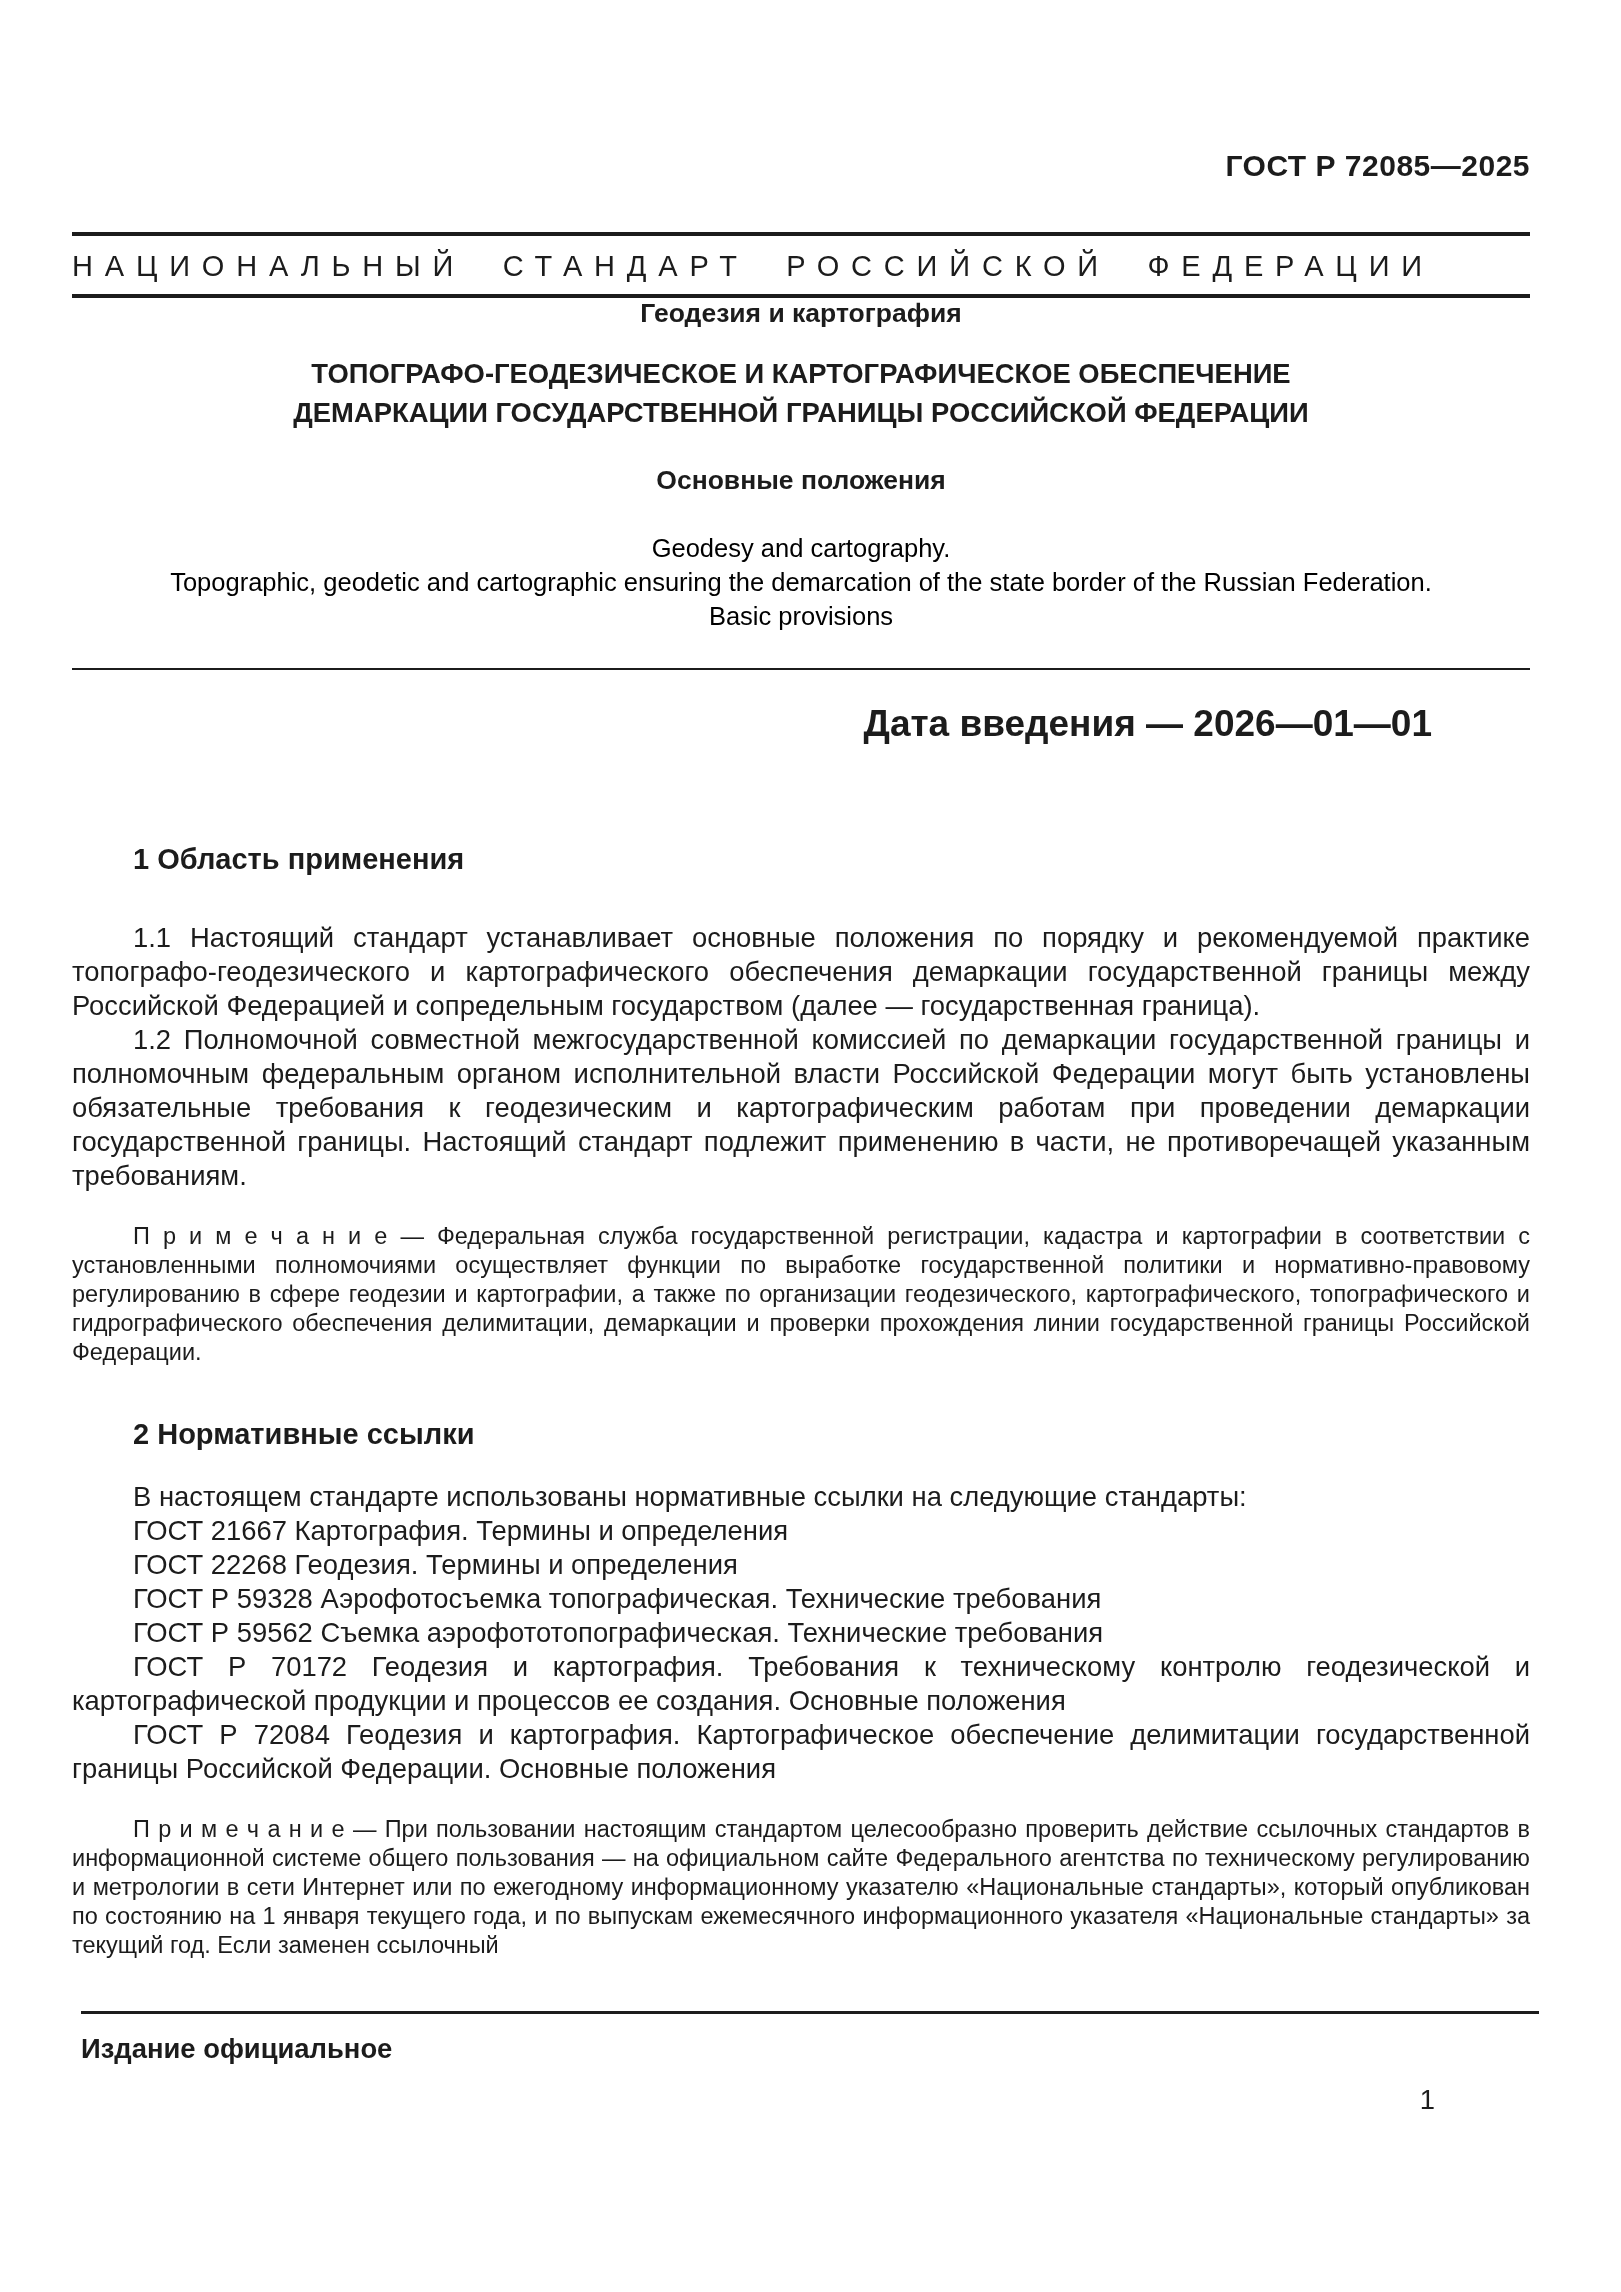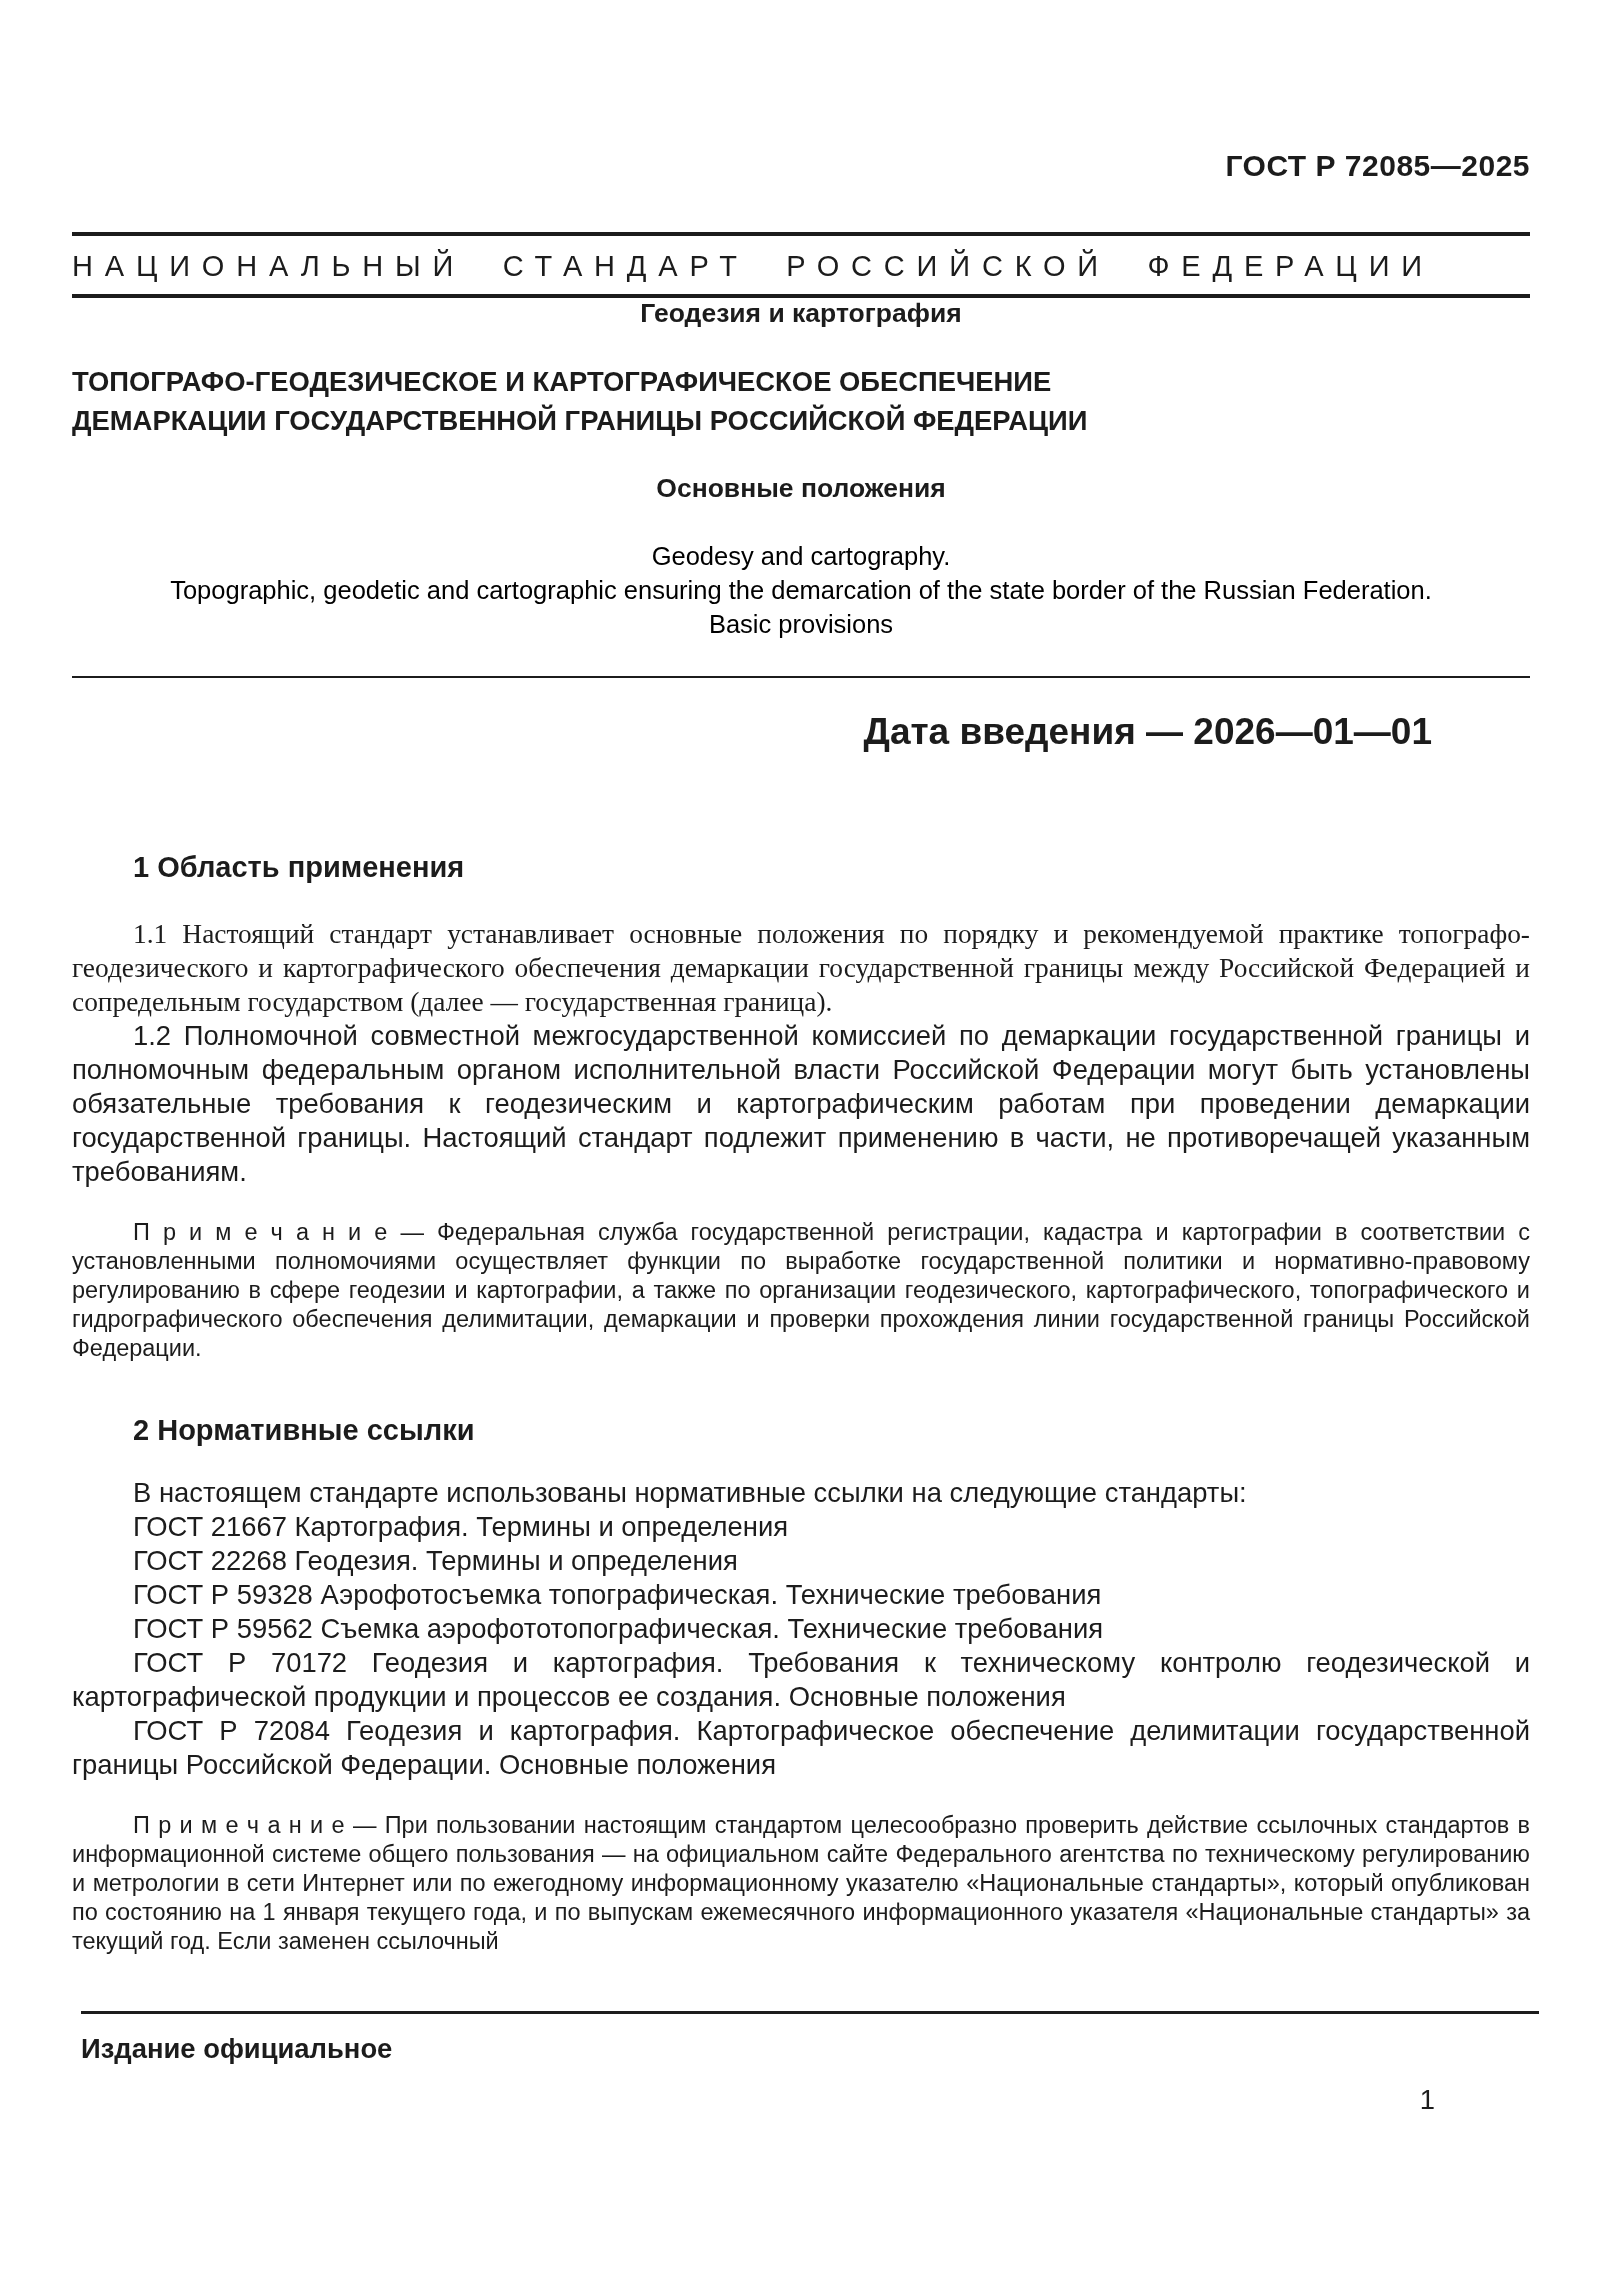--- a/index.html
+++ b/index.html
@@ -43,22 +43,22 @@
     word-spacing: 17.6px;
     white-space: nowrap;
   }
 
   .subject {
     text-align: center;
     font-weight: bold;
     font-size: 26.5px;
   }
   .main-title {
-    margin-top: 33px;
-    text-align: left;
+    margin-top: 25px;
+    text-align: center;
     font-weight: bold;
     font-size: 27.4px;
     line-height: 39px;
   }
   .subtitle {
     margin-top: 33px;
     text-align: center;
     font-weight: bold;
     font-size: 26.5px;
   }
@@ -87,21 +87,21 @@
   }
   h2.section-title.refs-title { margin-top: 51px; }
 
   p.body-par {
     margin: 0;
     font-size: 27.4px;
     line-height: 34px;
     text-align: justify;
     text-indent: 61px;
   }
-  p.body-par.first-par { margin-top: 33px; font-family: Liberation Serif, serif; }
+  p.body-par.first-par { margin-top: 45px; }
   p.body-par.intro-par { margin-top: 29px; }
 
   p.note-par {
     margin: 29px 0 0 0;
     font-size: 23.5px;
     line-height: 29px;
     text-align: justify;
     text-indent: 61px;
   }
 

